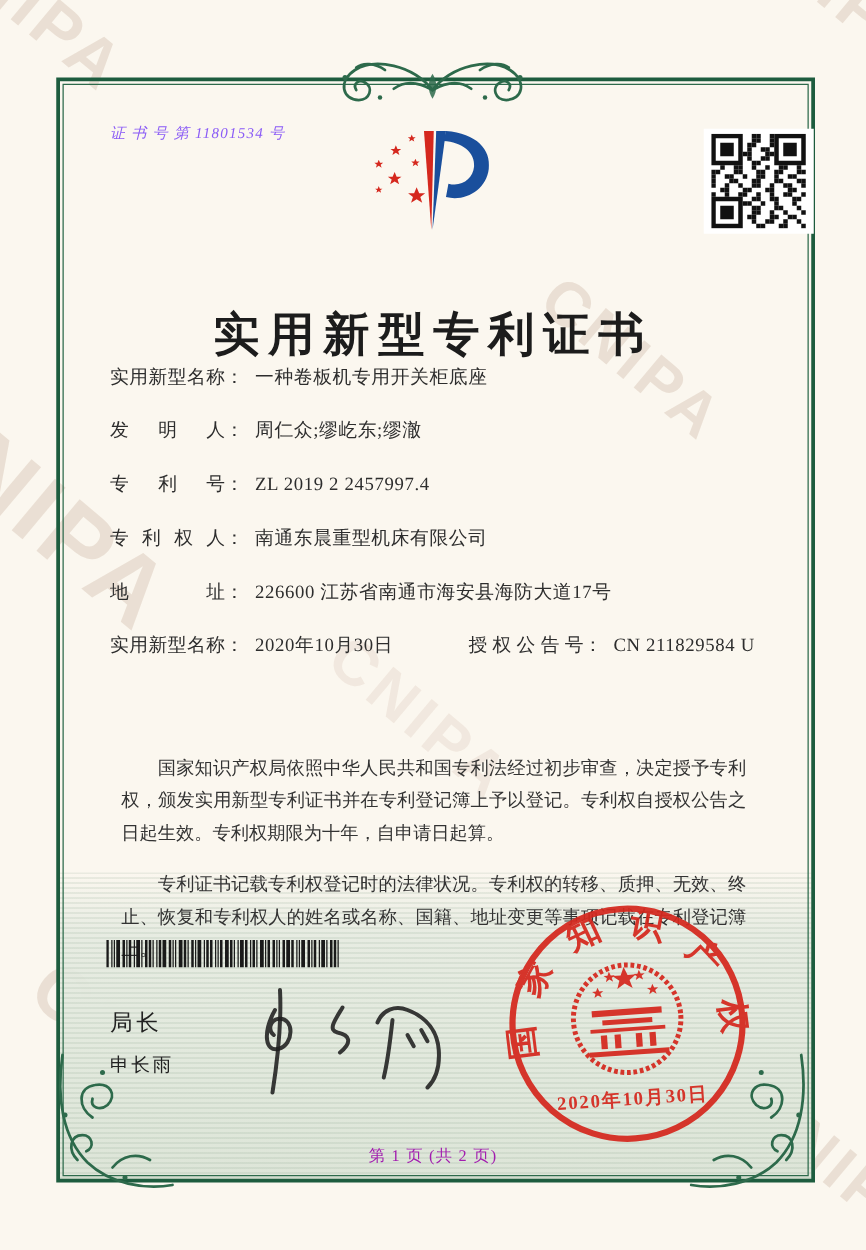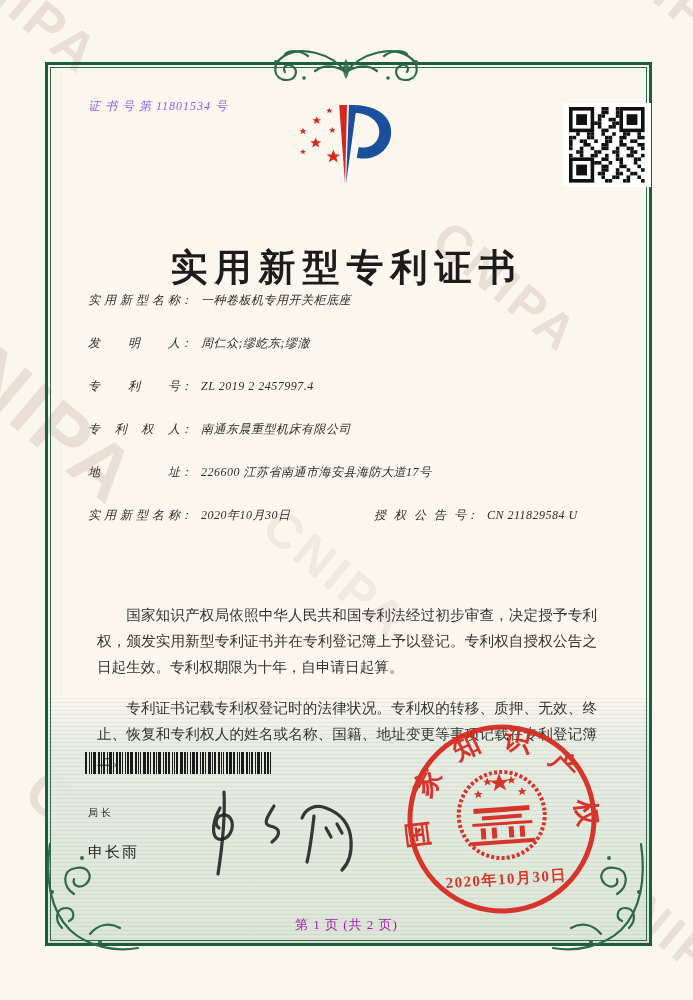--- a/index.html
+++ b/index.html
@@ -35,34 +35,34 @@
   .content{position:absolute;left:0;top:0;width:693px;height:1000px;z-index:3;}
 
   .cert-no{position:absolute;left:88px;top:98px;font-size:12px;color:#8b5cf6;letter-spacing:1px;font-style:italic;}
   .logo{position:absolute;left:288px;top:100px;width:118px;height:88px;}
   .qr{position:absolute;left:563px;top:103px;width:88px;height:84px;background:#fff;
       display:flex;align-items:center;justify-content:center;}
   .title{position:absolute;left:0;top:203px;width:693px;text-align:center;
          font-size:37px;font-weight:700;color:#1c1c1c;letter-spacing:7px;margin-top:40px;}
 
   .fields{position:absolute;left:88px;top:292px;width:540px;}
-  .frow{height:43px;font-size:12px;color:#2d2d2d;white-space:nowrap;font-style:italic;}
+  .frow{height:43px;font-size:15px;color:#2d2d2d;white-space:nowrap;}
   .flabel{display:inline-block;width:92px;text-align:justify;text-align-last:justify;
           vertical-align:top;color:#2d2d2d;}
   .fcolon{display:inline-block;margin-right:9px;}
   .fvalue{letter-spacing:.5px;}
   .fpair1{display:inline-block;width:283px;}
 
   .bodytext{position:absolute;left:82px;top:588px;width:530px;font-size:14.6px;
             line-height:1.78;color:#333;text-align:justify;}
   .bodytext p{margin:15px;text-indent:2em;}
 
   .barcode{position:absolute;left:85px;top:752px;width:190px;height:22px;}
 
-  .sig-title{position:absolute;left:88px;top:806px;font-size:10px;letter-spacing:3px;color:#222;}
+  .sig-title{position:absolute;left:88px;top:806px;font-size:18px;letter-spacing:3px;color:#222;}
   .sig-name{position:absolute;left:88px;top:843px;font-size:15px;letter-spacing:2px;color:#222;}
   .signature{position:absolute;left:190px;top:782px;width:180px;height:100px;}
 
   .seal{position:absolute;left:404px;top:721px;width:196px;height:196px;
         transform:rotate(-4deg);opacity:.93;}
 
   .pageno{position:absolute;left:0;top:916px;width:693px;text-align:center;
           font-size:13px;color:#a21caf;letter-spacing:1px;}
   .contnote{position:absolute;left:0;top:960px;width:693px;text-align:center;
             font-size:14.5px;color:#222;letter-spacing:2px;}

